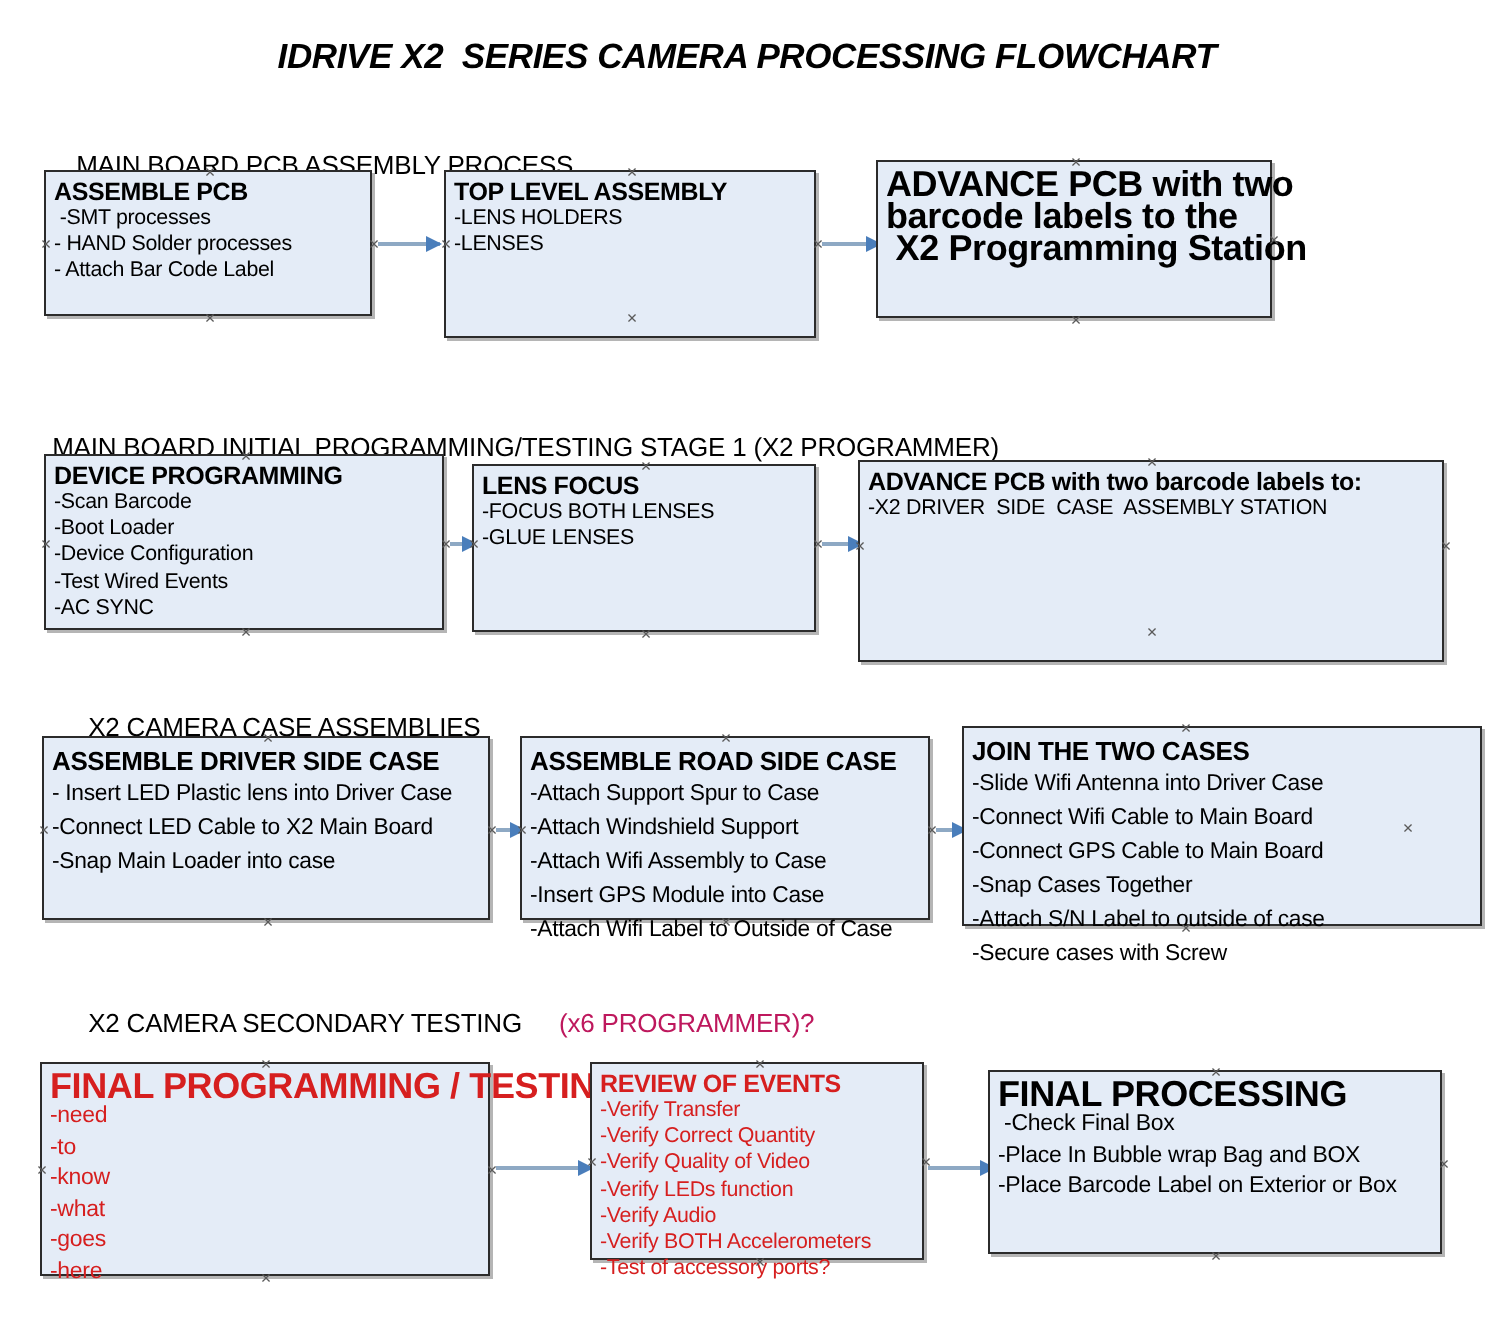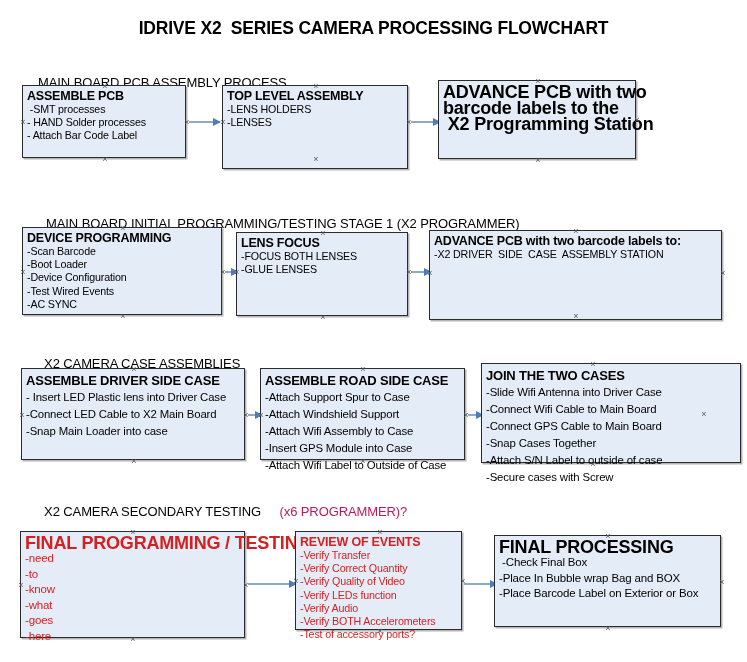--- a/index.html
+++ b/index.html
@@ -24,20 +24,21 @@
   .doc-title {
     position: absolute;
     left: 0;
     top: 18px;
     width: 747px;
     text-align: center;
     font-size: 17.5px;
     font-weight: bold;
     letter-spacing: -0.2px;
     white-space: pre;
+    font-style: italic;
   }
   .section-title {
     position: absolute;
     font-size: 13px;
     font-weight: normal;
     white-space: pre;
     letter-spacing: -0.1px;
   }
   .section-title .accent {
     color: #be185d;
@@ -142,21 +143,21 @@
 
   <div class="node big" style="left:438px; top:80px; width:198px; height:79px;">
     <div class="ntitle">ADVANCE PCB with two</div>
     <div class="ntitle">barcode labels to the</div>
     <div class="ntitle"> X2 Programming Station</div>
     <span class="handle" style="left:99px; top:0px;"></span>
     <span class="handle" style="left:99px; top:79px;"></span>
     <span class="handle" style="left:198px; top:39px;"></span>
   </div>
 
-  <div class="section-title" style="left:32px; top:201px;">
+  <div class="section-title" style="left:12px; top:201px;">
     <span>MAIN BOARD INITIAL PROGRAMMING/TESTING STAGE 1 (X2 PROGRAMMER)</span>
   </div>
 
   <div class="node" style="left:22px; top:227px; width:200px; height:88px;">
     <div class="ntitle">DEVICE PROGRAMMING</div>
     <div class="nline">-Scan Barcode</div>
     <div class="nline">-Boot Loader</div>
     <div class="nline">-Device Configuration</div>
     <div class="nline">-Test Wired Events</div>
     <div class="nline">-AC SYNC</div>
@@ -173,21 +174,21 @@
     <div class="nline">-FOCUS BOTH LENSES</div>
     <div class="nline">-GLUE LENSES</div>
     <span class="handle" style="left:86px; top:0px;"></span>
     <span class="handle" style="left:86px; top:84px;"></span>
     <span class="handle" style="left:0px; top:39px;"></span>
     <span class="handle" style="left:172px; top:39px;"></span>
   </div>
 
   <div class="conn" style="left:411px; top:271px; width:20px;"></div>
 
-  <div class="node" style="left:429px; top:230px; width:293px; height:90px;">
+  <div class="node" style="left:429px; top:230px; width:293px; height:101px;">
     <div class="ntitle">ADVANCE PCB with two barcode labels to:</div>
     <div class="nline">-X2 DRIVER  SIDE  CASE  ASSEMBLY STATION</div>
     <span class="handle" style="left:146px; top:0px;"></span>
     <span class="handle" style="left:146px; top:85px;"></span>
     <span class="handle" style="left:0px; top:42px;"></span>
     <span class="handle" style="left:293px; top:42px;"></span>
   </div>
 
   <div class="section-title" style="left:30px; top:341px;">
     <span>X2 CAMERA CASE ASSEMBLIES</span>

